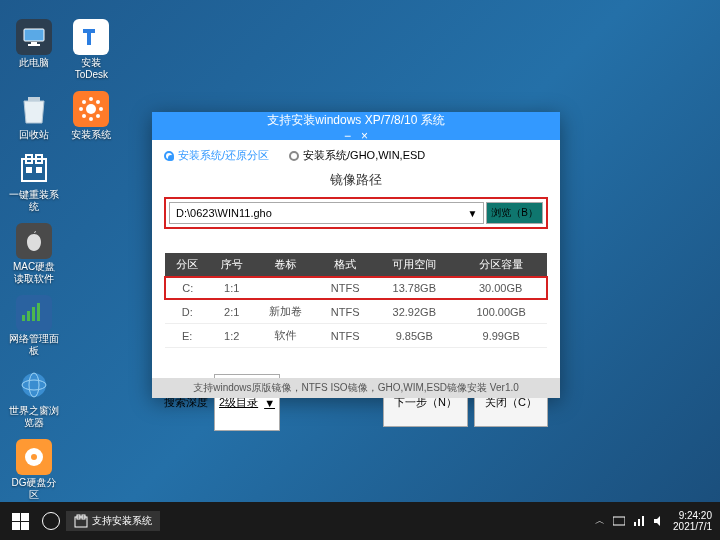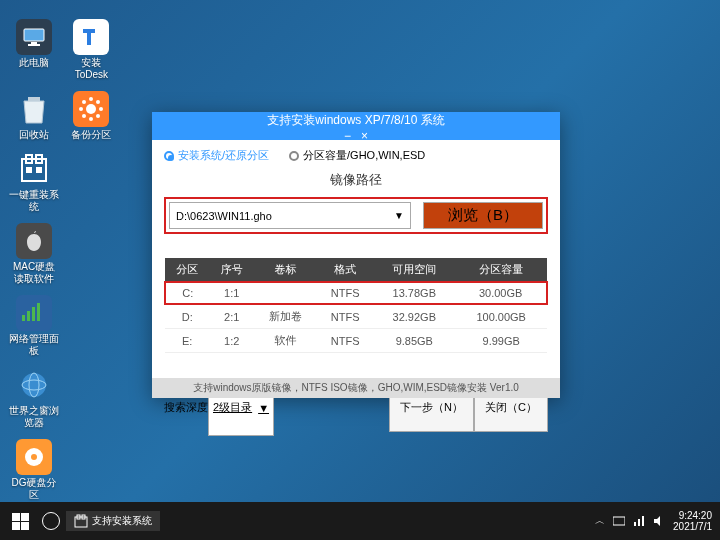--- a/index.html
+++ b/index.html
@@ -43,31 +43,31 @@
 .content { padding: 8px 12px 6px; }
 .radio-row { display: flex; gap: 20px; margin-bottom: 8px; }
 .radio-opt { display: flex; align-items: center; gap: 4px; cursor: pointer; font-size: 11px; }
 .radio-dot { width: 10px; height: 10px; border-radius: 50%; border: 2px solid #888; position: relative; }
 .radio-opt.selected { color: #3399ff; }
 .radio-opt.selected .radio-dot { border-color: #3399ff; }
 .radio-opt.selected .radio-dot::after { content:''; position:absolute; left:2px; top:2px; width:6px; height:6px; background:#3399ff; border-radius:50%; }
 
 .field-label { font-size: 13px; color: #333; margin-bottom: 8px; text-align: center; }
 .red-box { border: 2px solid #d62020; padding: 3px; }
-.path-row { display: flex; gap: 12px; justify-content: space-between; }
+.path-row { display: flex; gap: 2px; justify-content: space-between; }
 .path-input { flex: 1; border: 1px solid #aaa; padding: 3px 6px; font-size: 11px; display: flex; align-items: center; justify-content: space-between; background:#fff; }
 .dropdown-arrow { font-size: 10px; }
-.browse-btn { border: 1px solid #aaa; padding: 3px 24px; font-size: 15px; background: #c2410c; cursor: pointer; }
+.browse-btn { border: 1px solid #aaa; padding: 3px 4px; font-size: 10px; background: #0f766e; cursor: pointer; }
 
 .table { margin-top: 24px; width: 100%; border-collapse: collapse; font-size: 11px; }
 .table th { background: #444; color: #fff; padding: 4px 2px; font-weight: normal; text-align: center; }
 .table td { padding: 4px 2px; text-align: center; color: #555; border-bottom: 1px solid #eee; }
 .row-highlight-box { border: 2px solid #d62020; }
 
-.footer-row { display: flex; align-items: center; margin-top: 26px; }
+.footer-row { display: flex; align-items: center; gap: 6px; margin-top: 26px; }
 .footer-row .label { font-size: 11px; }
 .depth-select { border: 1px solid #aaa; padding: 20px 4px; font-size: 11px; display: inline-flex; align-items: center; gap: 6px; background:#fff; min-width: 60px; text-decoration: underline; }
 .spacer { flex: 1; }
 .btn { border: 1px solid #aaa; padding: 16px 10px; font-size: 11px; background: #f5f5f5; cursor: pointer; }
 
 .statusbar { position: absolute; left: 0; right: 0; bottom: 0; height: 20px; background: #ddd; color: #555; font-size: 10px; text-align: center; line-height: 20px; }
 
 .taskbar {
   position: absolute; left: 0; right: 0; bottom: 0; height: 38px;
   background: #1a1a1a; display: flex; align-items: center; padding: 0 4px;
@@ -122,21 +122,21 @@
             <circle cx="13" cy="23" r="2"></circle>
             <circle cx="3" cy="13" r="2"></circle>
             <circle cx="23" cy="13" r="2"></circle>
             <circle cx="6" cy="6" r="2"></circle>
             <circle cx="20" cy="6" r="2"></circle>
             <circle cx="6" cy="20" r="2"></circle>
             <circle cx="20" cy="20" r="2"></circle>
           </g>
         </svg>
       </div>
-    <div class="icon-label">备份分区</div>
+    <div class="icon-label">安装系统</div>
   </div>
   <div class="desktop-icon">
     <div class="icon-img icon-reinstall">
         <svg width="32" height="32" viewBox="0 0 32 32">
           <rect x="4" y="6" width="24" height="22" fill="none" stroke="#fff" stroke-width="2"></rect>
           <rect x="8" y="2" width="6" height="8" fill="none" stroke="#fff" stroke-width="2"></rect>
           <rect x="18" y="2" width="6" height="8" fill="none" stroke="#fff" stroke-width="2"></rect>
           <rect x="8" y="14" width="6" height="6" fill="#fff"></rect>
           <rect x="18" y="14" width="6" height="6" fill="#fff"></rect>
         </svg>
@@ -196,21 +196,21 @@
     </div>
   </div>
   <div class="content">
     <div class="radio-row">
       <div class="radio-opt selected">
         <span class="radio-dot"></span>
         <span>安装系统/还原分区</span>
       </div>
       <div class="radio-opt">
         <span class="radio-dot"></span>
-        <span>分区容量/GHO,WIN,ESD</span>
+        <span>安装系统/GHO,WIN,ESD</span>
       </div>
     </div>
 
     <div class="field-label">镜像路径</div>
     <div class="red-box">
       <div class="path-row">
         <div class="path-input">
           <span>D:\0623\WIN11.gho</span>
           <span class="dropdown-arrow">▼</span>
         </div>

